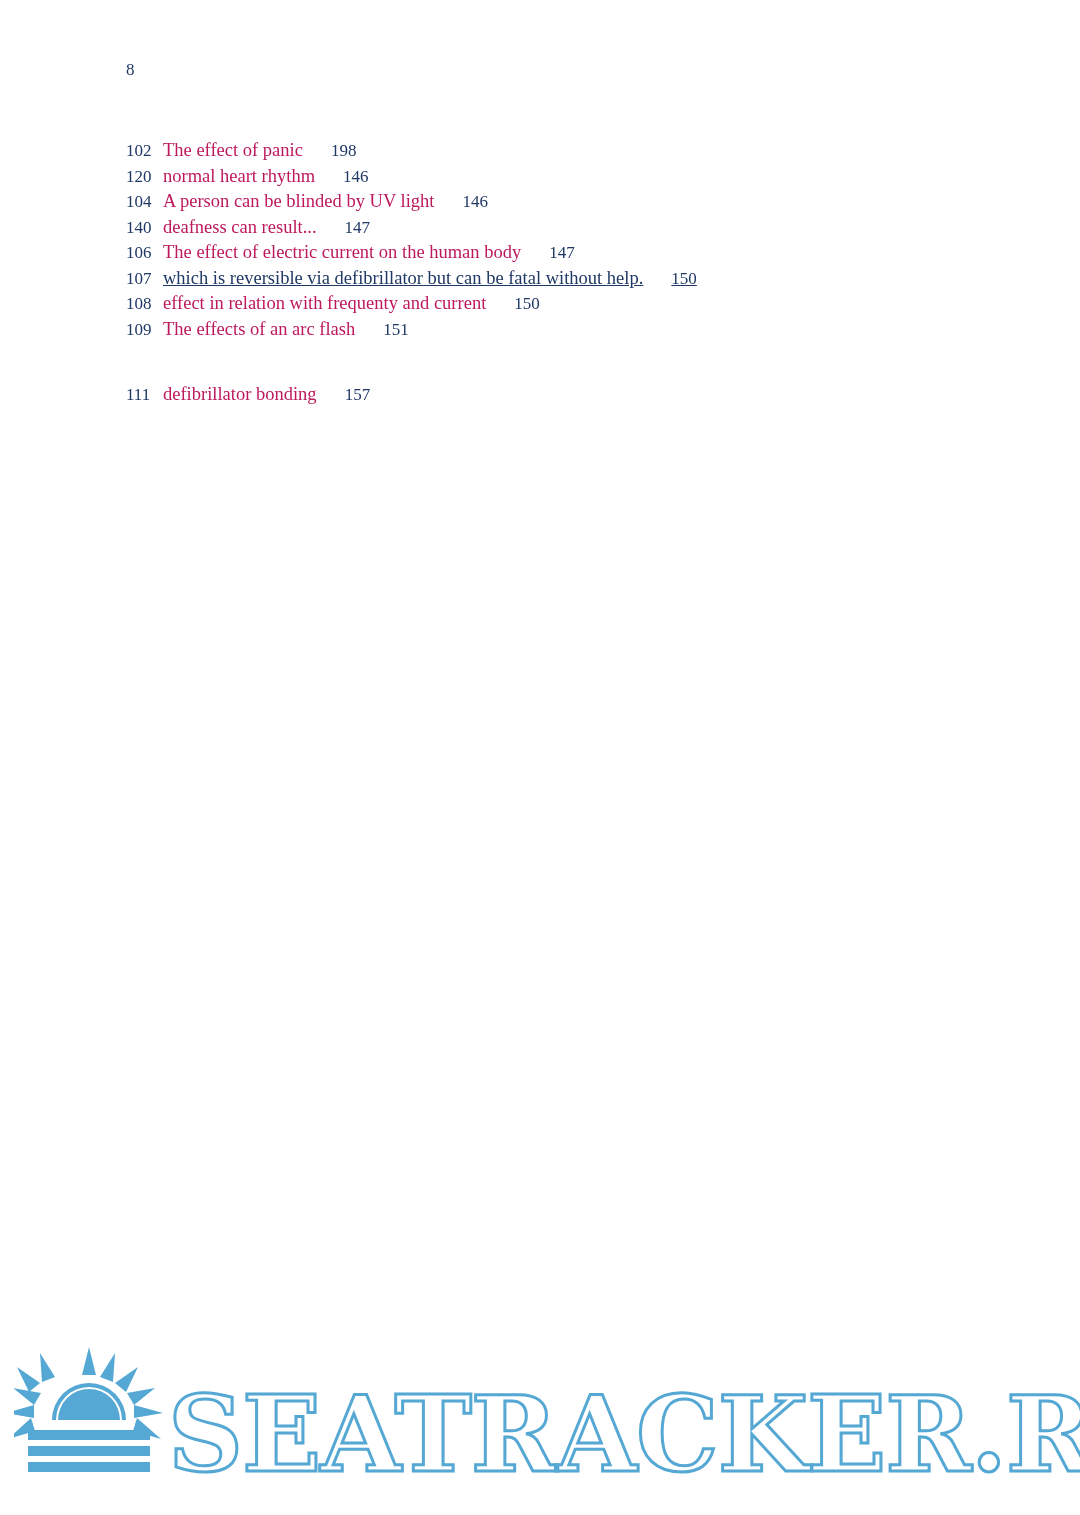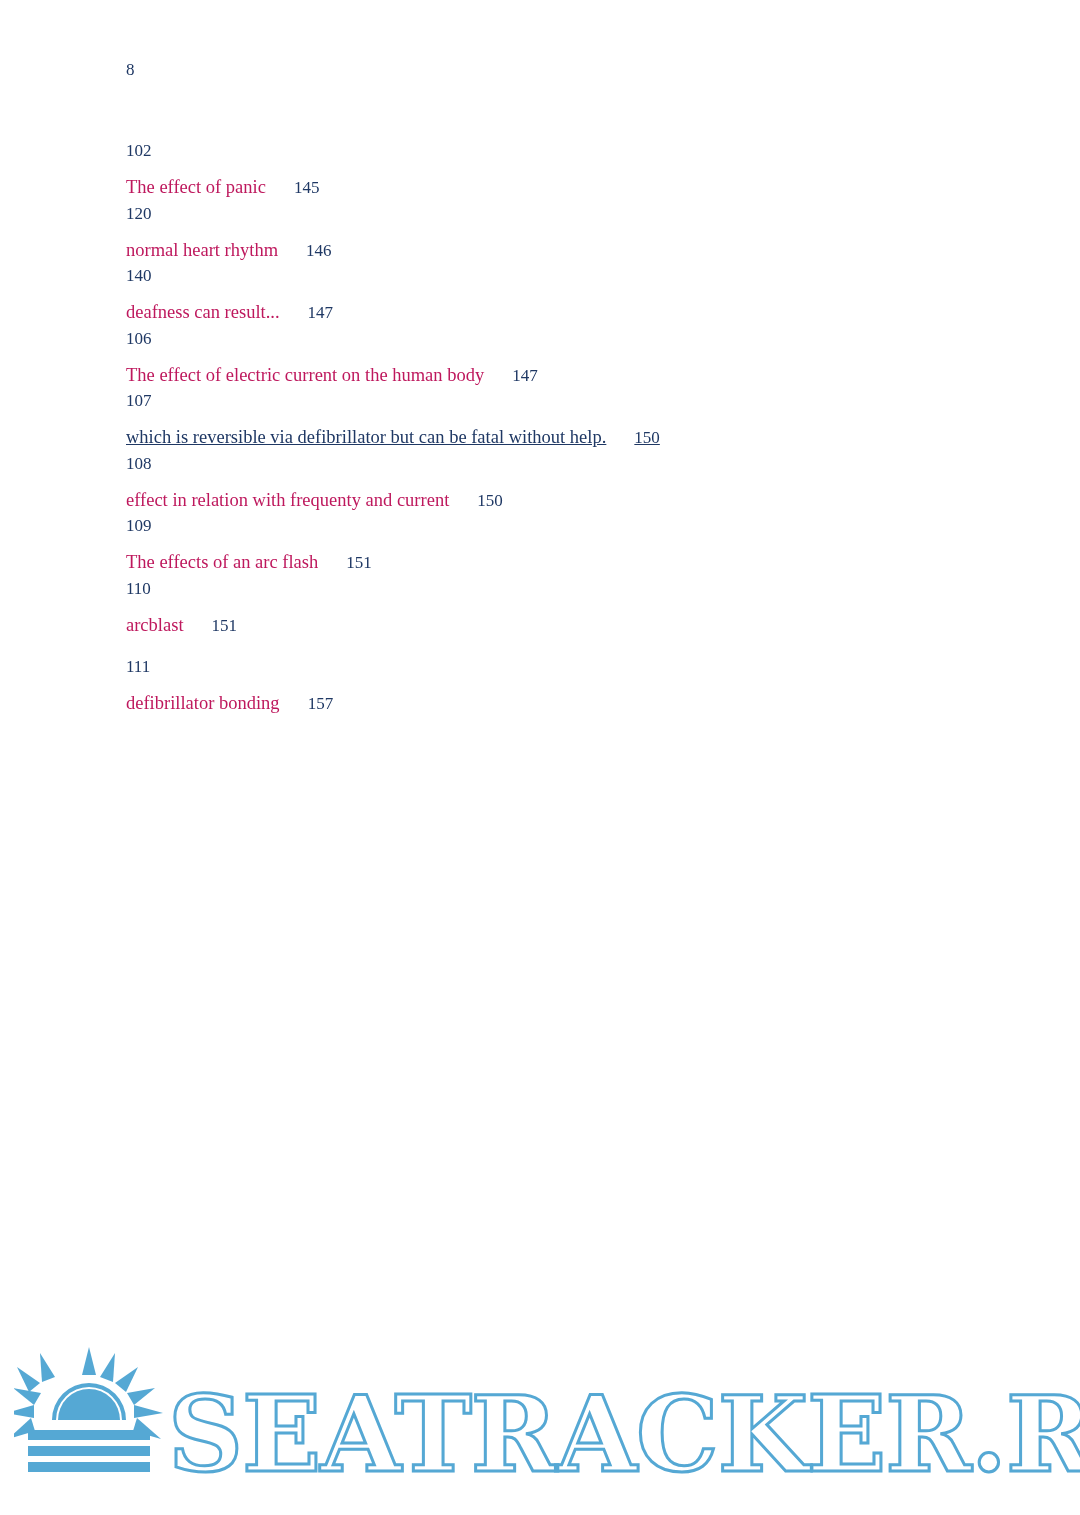--- a/index.html
+++ b/index.html
@@ -40,25 +40,24 @@
     width: 800px;
   }
 
   .toc-entry {
     display: flex;
     align-items: flex-start;
     font-size: 18.5px;
     line-height: 25.5px;
     color: #1f3864;
     margin-bottom: 0px;
-    flex-direction: column;
   }
 
   .toc-entry.spaced {
-    margin-top: 16px;
+    margin-top: 40px;
   }
 
   .toc-num {
     width: 37px;
     flex: 0 0 37px;
     text-align: left;
     font-size: 17px;
     color: #1f3864;
   }
 
@@ -121,31 +120,37 @@
 
 <div class="page">
 
   <div class="page-number">8</div>
 
   <div class="toc">
 
     <div class="toc-entry">
       <span class="toc-num">102</span>
       <span class="toc-body">
-        <span class="toc-title">The effect of panic</span><span class="toc-page">145</span>
+        <span class="toc-title">The effect of panic</span><span class="toc-page">198</span>
       </span>
     </div>
 
     <div class="toc-entry">
       <span class="toc-num">120</span>
       <span class="toc-body">
         <span class="toc-title">normal heart rhythm</span><span class="toc-page">146</span>
       </span>
     </div>
 
+    <div class="toc-entry">
+      <span class="toc-num">104</span>
+      <span class="toc-body">
+        <span class="toc-title">A person can be blinded by UV light</span><span class="toc-page">146</span>
+      </span>
+    </div>
 
     <div class="toc-entry">
       <span class="toc-num">140</span>
       <span class="toc-body">
         <span class="toc-title">deafness can result...</span><span class="toc-page">147</span>
       </span>
     </div>
 
     <div class="toc-entry">
       <span class="toc-num">106</span>
@@ -168,26 +173,20 @@
       </span>
     </div>
 
     <div class="toc-entry">
       <span class="toc-num">109</span>
       <span class="toc-body">
         <span class="toc-title">The effects of an arc flash</span><span class="toc-page">151</span>
       </span>
     </div>
 
-    <div class="toc-entry">
-      <span class="toc-num">110</span>
-      <span class="toc-body">
-        <span class="toc-title">arcblast</span><span class="toc-page">151</span>
-      </span>
-    </div>
 
     <div class="toc-entry spaced">
       <span class="toc-num">111</span>
       <span class="toc-body">
         <span class="toc-title">defibrillator bonding</span><span class="toc-page">157</span>
       </span>
     </div>
 
   </div>
 

